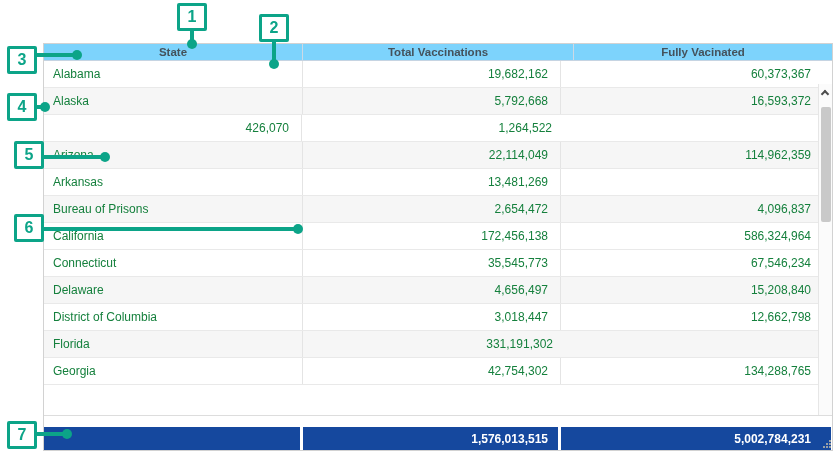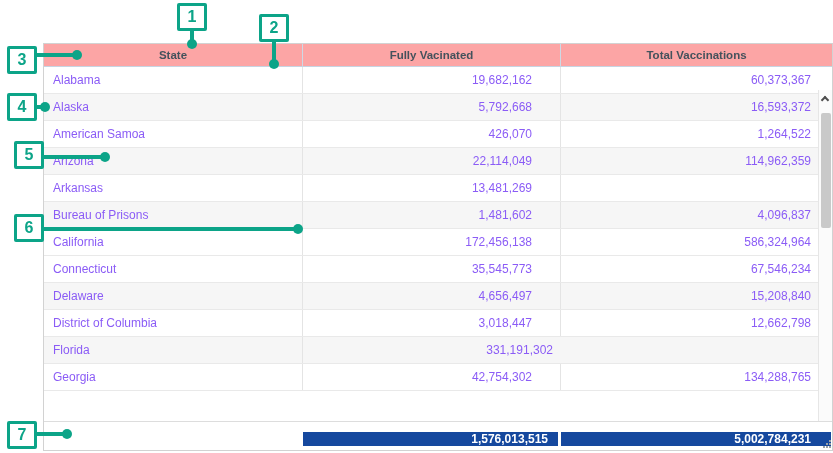--- a/index.html
+++ b/index.html
@@ -4,50 +4,50 @@
 <style>
   * { margin: 0; padding: 0; box-sizing: border-box; }
   html, body { width: 833px; height: 453px; background: #ffffff; overflow: hidden; }
   body { font-family: "Liberation Sans", "DejaVu Sans", sans-serif; position: relative; }
 
   
   .table-wrap {
     position: absolute; left: 43px; top: 43px; width: 790px; height: 408px;
     border: 1px solid #d2d2d2; background: #ffffff;
   }
-  .hdr-row { display: flex; height: 23px; background: #fca5a5; border-bottom: 1px solid #c6d4e2; }
+  .hdr-row { display: flex; height: 17px; background: #7dd3fc; border-bottom: 1px solid #c6d4e2; }
   .hdr-cell {
     font-size: 11.5px; font-weight: bold; color: #44525c;
     display: flex; align-items: center; justify-content: center;
     border-right: 1px solid #cdd9e5; cursor: pointer;
   }
   .hdr-cell:last-child { border-right: none; }
   .c1 { width: 259px; } .c2 { width: 258px; } .c3 { width: 271px; }
 
   .body-rows { position: relative; height: 355px; border-bottom: 1px solid #dddddd; overflow: hidden; }
   .trow { display: flex; height: 27px; background: #ffffff; border-bottom: 1px solid #e9e9e9; }
   .trow.alt { background: #f6f6f6; }
-  .tcell { font-size: 12px; color: #8b5cf6; display: flex; align-items: center; }
+  .tcell { font-size: 12px; color: #15803d; display: flex; align-items: center; }
   .tcell.c1 { padding-left: 9px; border-right: 1px solid #e4e4e4; }
-  .tcell.c2 { justify-content: flex-end; padding-right: 28px; border-right: 1px solid #e4e4e4; }
+  .tcell.c2 { justify-content: flex-end; padding-right: 12px; border-right: 1px solid #e4e4e4; }
   .tcell.c3 { justify-content: flex-end; padding-right: 21px; }
 
   
   .scrollbar {
     position: absolute; right: 0; top: 23px; width: 14px; height: 355px;
     background: #fbfbfb; border-left: 1px solid #e6e6e6;
   }
   .sb-btn { position: absolute; left: 0; width: 13px; height: 14px; cursor: pointer; }
   .sb-btn.up { top: 2px; }
   .chev { position: absolute; left: 3px; width: 6px; height: 6px; border: solid #4d4d4d; border-width: 2px 0 0 2px; }
   .chev.up { top: 5px; transform: rotate(45deg); }
   .sb-thumb { position: absolute; left: 2px; top: 23px; width: 10px; height: 115px; background: #c9c9c9; border-radius: 2px; cursor: grab; }
 
   
-  .totals-row { position: absolute; left: 0; top: 383px; width: 787px; height: 23px; display: flex; align-items: center; }
+  .totals-row { position: absolute; left: 0; top: 383px; width: 787px; height: 23px; display: flex; }
   .tot-cell { background: #15489e; color: #ffffff; font-size: 12px; font-weight: bold; display: flex; align-items: center; }
   .tot-c1 { width: 256px; }
   .tot-gap { width: 3px; background: #ffffff; }
   .tot-c2 { width: 255px; justify-content: flex-end; padding-right: 10px; }
   .tot-c3 { width: 270px; justify-content: flex-end; padding-right: 20px; }
 
   
   .grip { position: absolute; left: 823px; top: 440px; width: 9px; height: 9px; }
   .grip i { position: absolute; width: 2px; height: 2px; background: #9aa0a5; }
   .grip i:nth-child(1) { left: 6px; top: 0; }
@@ -67,52 +67,51 @@
   .co-line { position: absolute; background: #0ca488; z-index: 9; }
   .co-dot { position: absolute; width: 10px; height: 10px; border-radius: 50%; background: #0ca488; z-index: 9; }
 </style>
 </head>
 <body>
 
 <div class="table-wrap">
 
   <div class="hdr-row">
     <div class="hdr-cell c1">State</div>
+    <div class="hdr-cell c3">Total Vaccinations</div>
     <div class="hdr-cell c2">Fully Vacinated</div>
-    <div class="hdr-cell c3">Total Vaccinations</div>
   </div>
 
   <div class="body-rows" id="rows-host">
     <div class="trow">
     <div class="tcell c1">Alabama</div>
     <div class="tcell c2">19,682,162</div>
     <div class="tcell c3">60,373,367</div>
   </div>
       <div class="trow alt">
     <div class="tcell c1">Alaska</div>
     <div class="tcell c2">5,792,668</div>
     <div class="tcell c3">16,593,372</div>
   </div>
       <div class="trow">
-    <div class="tcell c1">American Samoa</div>
     <div class="tcell c2">426,070</div>
     <div class="tcell c3">1,264,522</div>
   </div>
       <div class="trow alt">
     <div class="tcell c1">Arizona</div>
     <div class="tcell c2">22,114,049</div>
     <div class="tcell c3">114,962,359</div>
   </div>
       <div class="trow">
     <div class="tcell c1">Arkansas</div>
     <div class="tcell c2">13,481,269</div>
   </div>
       <div class="trow alt">
     <div class="tcell c1">Bureau of Prisons</div>
-    <div class="tcell c2">1,481,602</div>
+    <div class="tcell c2">2,654,472</div>
     <div class="tcell c3">4,096,837</div>
   </div>
       <div class="trow">
     <div class="tcell c1">California</div>
     <div class="tcell c2">172,456,138</div>
     <div class="tcell c3">586,324,964</div>
   </div>
       <div class="trow">
     <div class="tcell c1">Connecticut</div>
     <div class="tcell c2">35,545,773</div>

